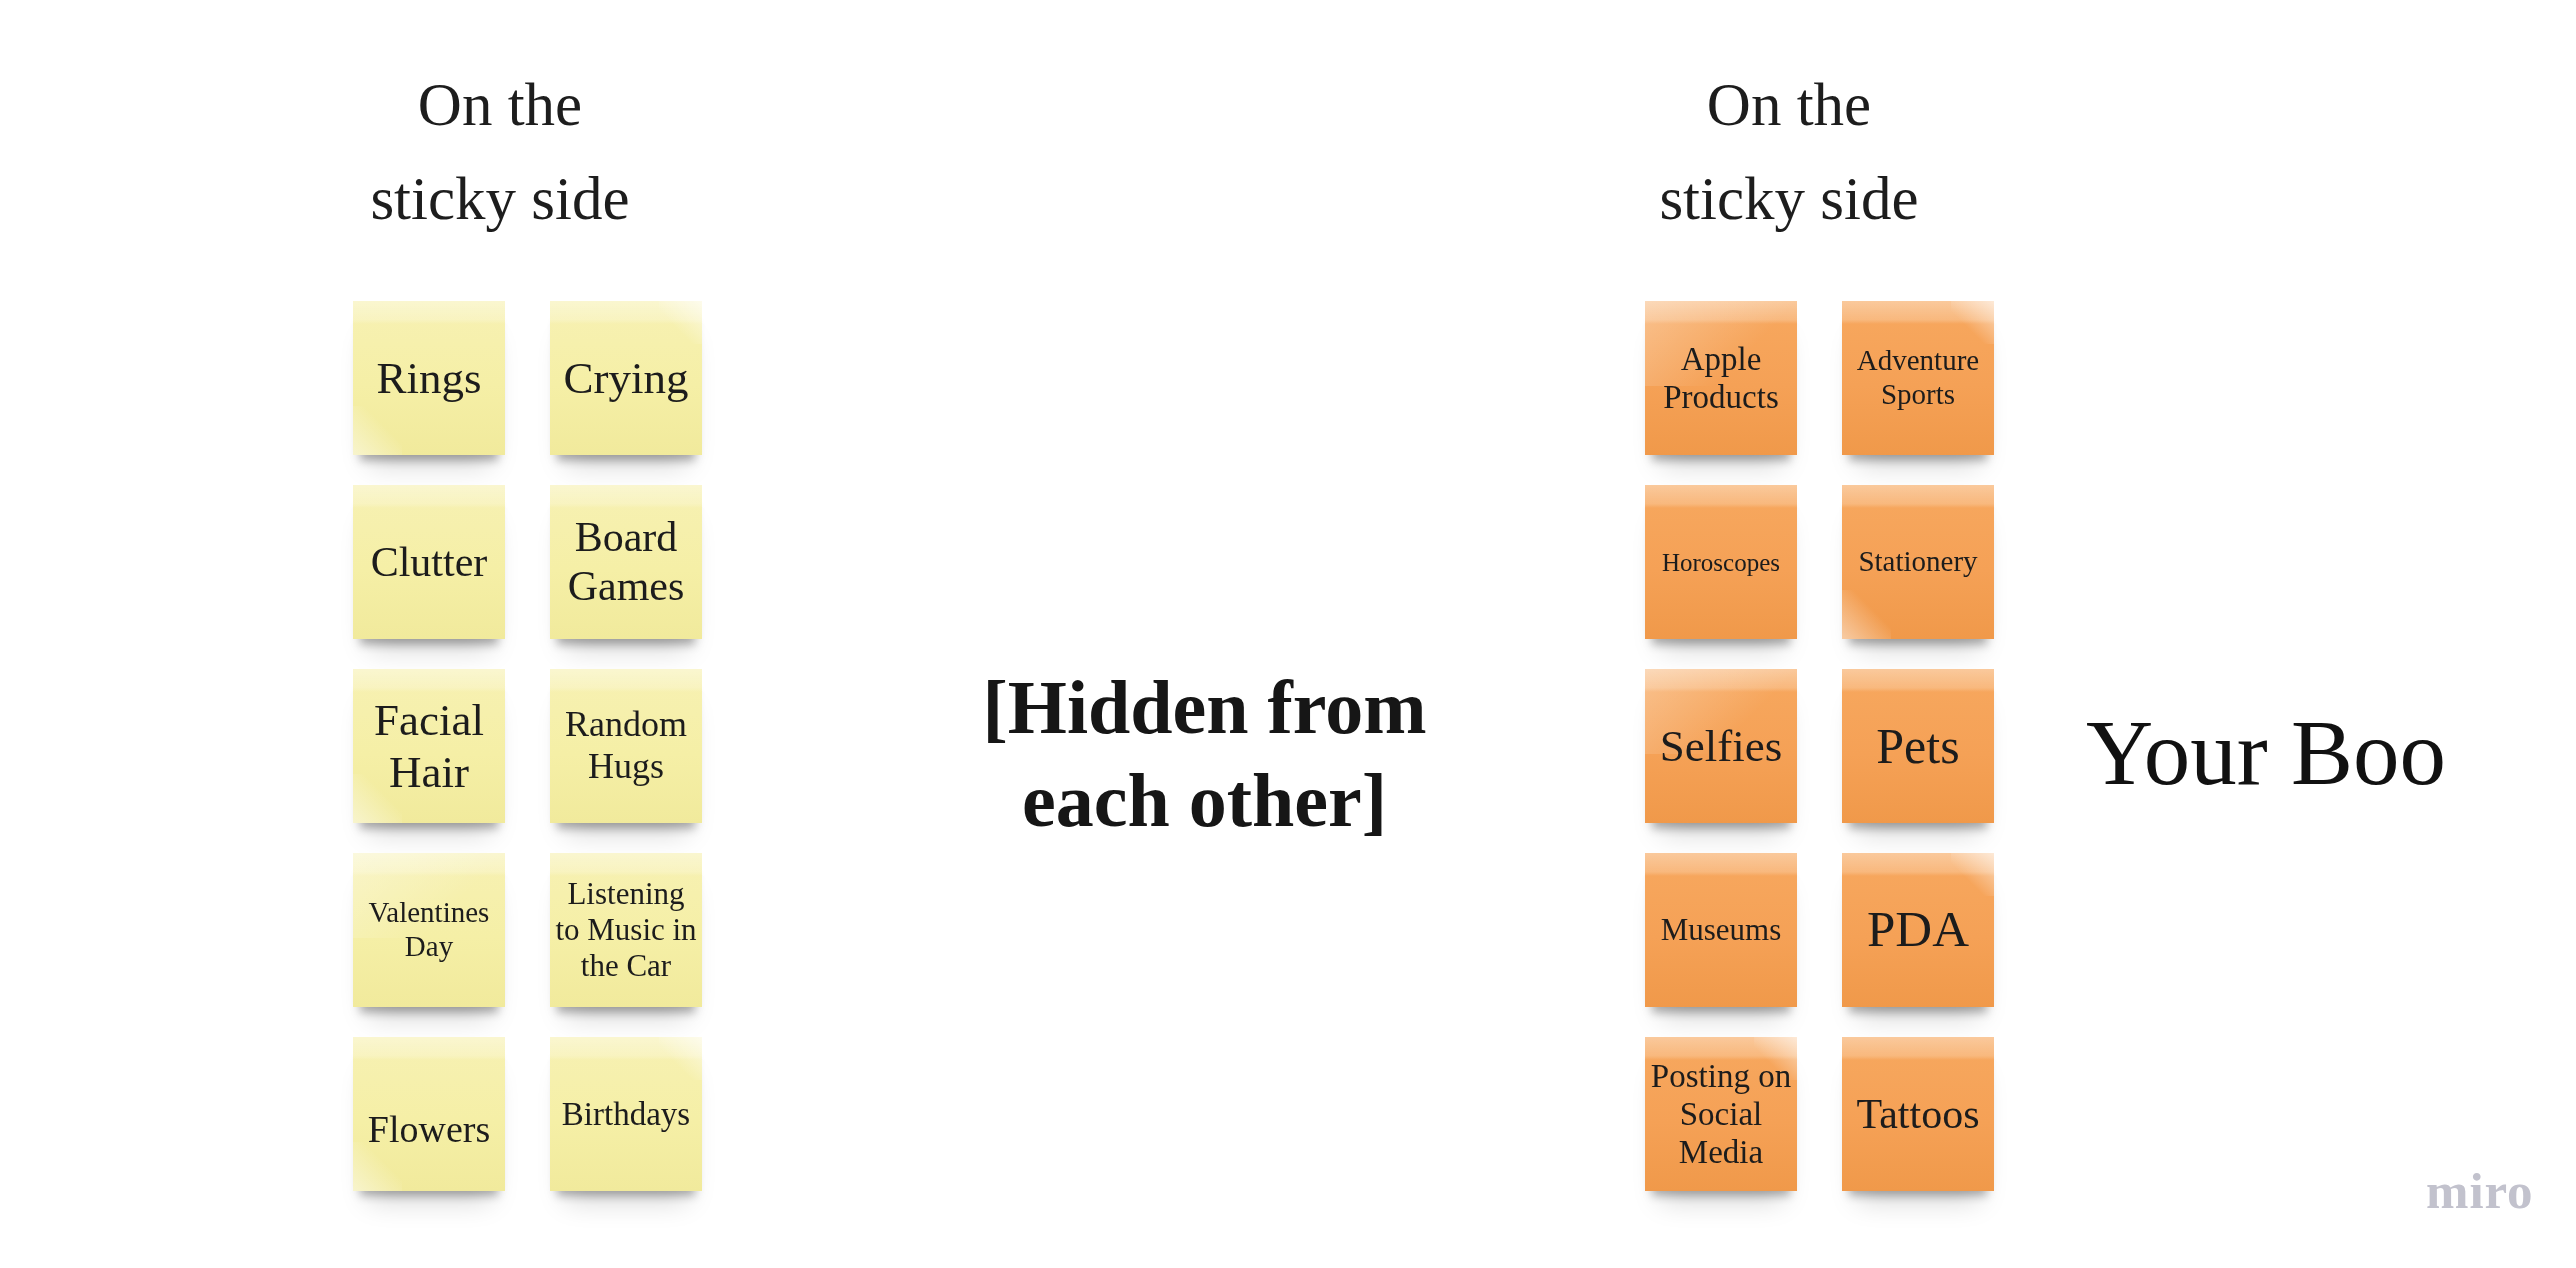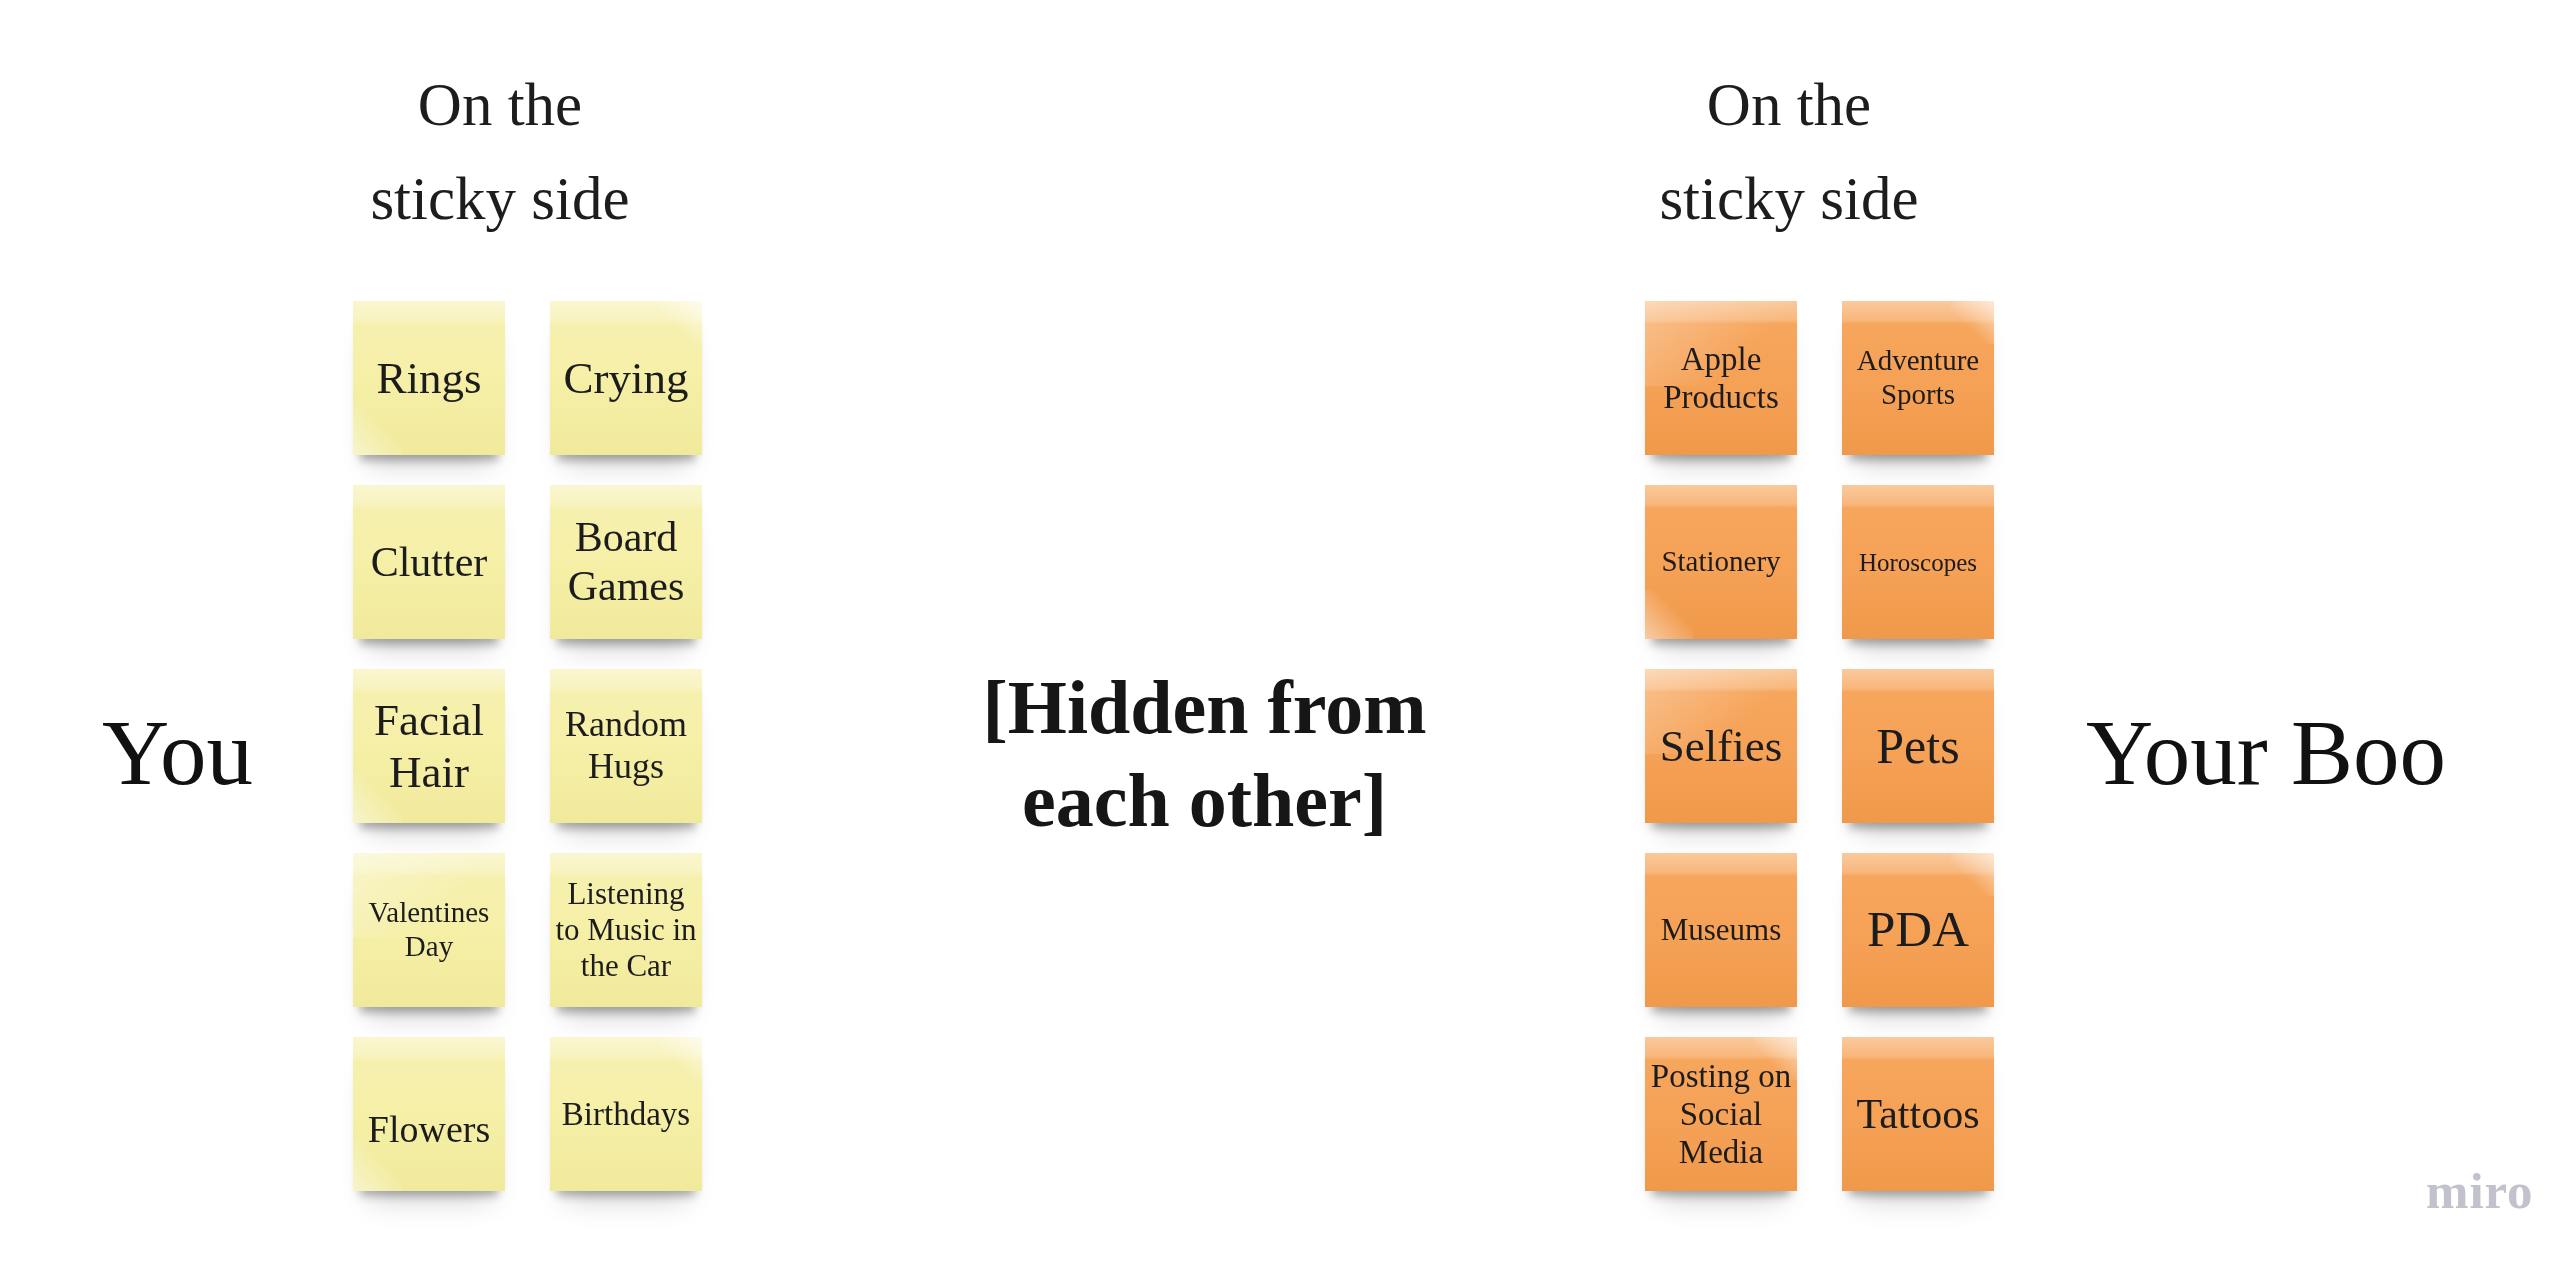--- a/index.html
+++ b/index.html
@@ -63,21 +63,20 @@
   <div class="group-header left">
     <div>On the</div>
     <div>sticky side</div>
   </div>
 
   <div class="group-header right">
     <div>On the</div>
     <div>sticky side</div>
   </div>
 
-  <div class="side-label you">You</div>
 
   <div id="left-notes" class="notes-grid left">
       <div class="note yellow fold-bl">
         <div class="note-text" style="font-size: 45px;">Rings</div>
       </div>
       <div class="note yellow fold-tr">
         <div class="note-text" style="font-size: 45px;">Crying</div>
       </div>
       <div class="note yellow fold-none">
         <div class="note-text" style="font-size: 42px;">Clutter</div>
@@ -110,25 +109,25 @@
     <div>each other]</div>
   </div>
 
   <div id="right-notes" class="notes-grid right">
       <div class="note orange fold-tl">
         <div class="note-text" style="font-size: 33px;">Apple Products</div>
       </div>
       <div class="note orange fold-tr">
         <div class="note-text" style="font-size: 29px;">Adventure Sports</div>
       </div>
+      <div class="note orange fold-none">
+        <div class="note-text" style="font-size: 25px;">Horoscopes</div>
+      </div>
       <div class="note orange fold-bl">
         <div class="note-text" style="font-size: 29px;">Stationery</div>
-      </div>
-      <div class="note orange fold-none">
-        <div class="note-text" style="font-size: 25px;">Horoscopes</div>
       </div>
       <div class="note orange fold-tl">
         <div class="note-text" style="font-size: 45px;">Selfies</div>
       </div>
       <div class="note orange fold-none">
         <div class="note-text" style="font-size: 50px;">Pets</div>
       </div>
       <div class="note orange fold-none">
         <div class="note-text" style="font-size: 31px;">Museums</div>
       </div>

